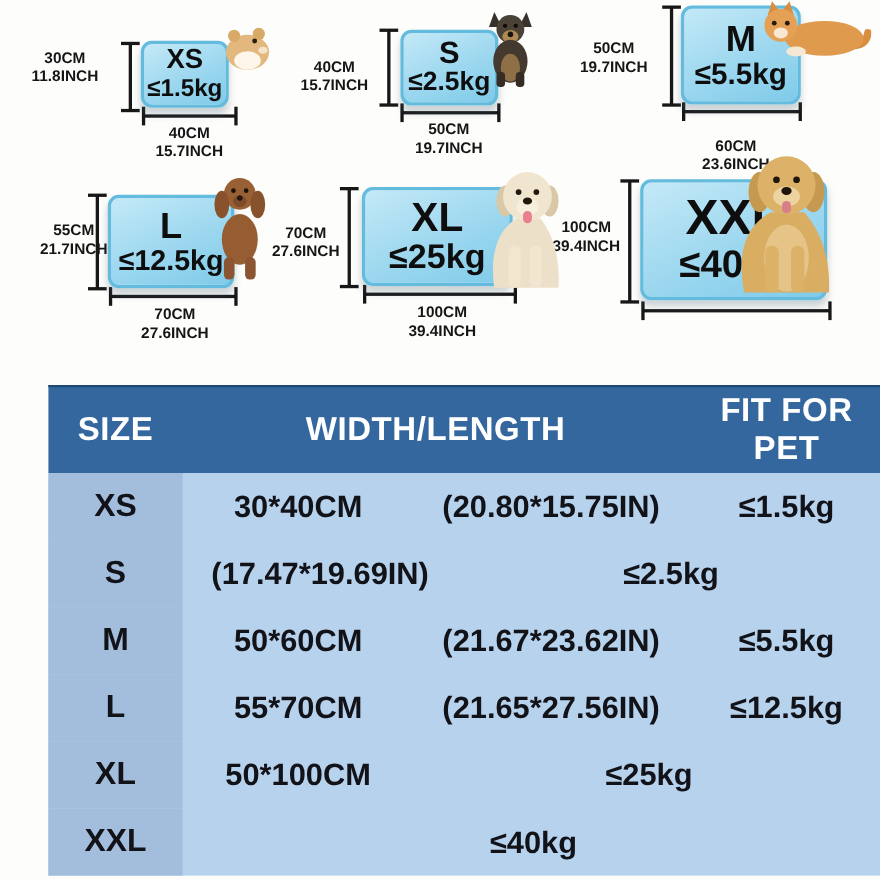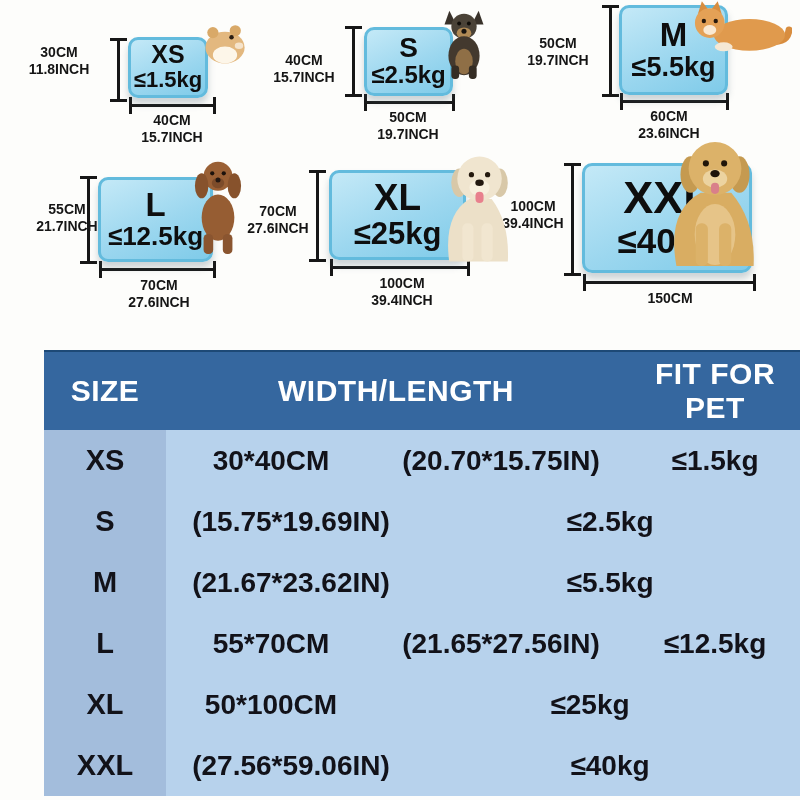--- a/index.html
+++ b/index.html
@@ -37,21 +37,21 @@
 
   .p1-side{left:253px;top:52px;width:102px} .p1-v{left:352px;top:28px;height:67px}
   .p1-mat{left:364px;top:27px;width:89px;height:69px}
   .p1-an{left:437px;top:4px;width:54px;height:76px}
   .p1-h{left:365px;top:101px;width:89px}    .p1-bot{left:351px;top:109px;width:114px}
   .p1-mat .mat-size{font-size:28px}.p1-mat .mat-weight{font-size:24px}
 
   .p2-side{left:504px;top:35px;width:108px} .p2-v{left:609px;top:7px;height:88px}
   .p2-mat{left:619px;top:5px;width:109px;height:90px}
   .p2-an{left:688px;top:0px;width:104px;height:52px}
-  .p2-h{left:621px;top:100px;width:107px}   .p2-bot{left:612px;top:108px;width:114px}
+  .p2-h{left:621px;top:100px;width:107px}   .p2-bot{left:612px;top:124px;width:114px}
   .p2-mat .mat-size{font-size:33px}.p2-mat .mat-weight{font-size:27px}
 
   .p3-side{left:16px;top:201px;width:102px}  .p3-v{left:87px;top:178px;height:84px}
   .p3-mat{left:98px;top:177px;width:115px;height:85px}
   .p3-an{left:193px;top:157px;width:50px;height:100px}
   .p3-h{left:100px;top:268px;width:115px}   .p3-bot{left:100px;top:277px;width:118px}
   .p3-mat .mat-size{font-size:33px}.p3-mat .mat-weight{font-size:26px}
 
   .p4-side{left:226px;top:203px;width:104px}.p4-v{left:316px;top:172px;height:88px}
   .p4-mat{left:329px;top:170px;width:137px;height:90px}
@@ -248,59 +248,58 @@
       <circle cx="57" cy="27" r="3" fill="#201509"></circle>
         <circle cx="75" cy="27" r="3" fill="#201509"></circle>
       <ellipse cx="66" cy="42" rx="12" ry="9" fill="#ecd3a0"></ellipse>
       <ellipse cx="66" cy="37" rx="4.6" ry="3.6" fill="#1d140c"></ellipse>
       <rect x="62" y="46" width="8" height="11" rx="4" fill="#d97f8a"></rect>
       <rect x="47" y="86" width="12" height="42" rx="5.5" fill="#dcb269"></rect>
       <rect x="70" y="86" width="12" height="42" rx="5.5" fill="#dcb269"></rect>
     </svg>
     <div class="hline p5-h"></div>
     <div class="lab p5-bot">
-      <span>150CM</span>
     </div>
   </div>
 
   <div class="size-table">
     <div class="thead">
       <div class="th th-size">SIZE</div>
       <div class="th th-wl">WIDTH/LENGTH</div>
       <div class="th th-fit">FIT FOR PET</div>
     </div>
     <div class="tbody">
       <div class="tr">
         <div class="td td-size">XS</div>
         <div class="td td-cm">30*40CM</div>
-        <div class="td td-inch">(20.70*15.75IN)</div>
+        <div class="td td-inch">(20.80*15.75IN)</div>
         <div class="td td-fit">≤1.5kg</div>
       </div>
       <div class="tr">
         <div class="td td-size">S</div>
-        <div class="td td-inch">(15.75*19.69IN)</div>
+        <div class="td td-inch">(17.47*19.69IN)</div>
         <div class="td td-fit">≤2.5kg</div>
       </div>
       <div class="tr">
         <div class="td td-size">M</div>
+        <div class="td td-cm">50*60CM</div>
         <div class="td td-inch">(21.67*23.62IN)</div>
         <div class="td td-fit">≤5.5kg</div>
       </div>
       <div class="tr">
         <div class="td td-size">L</div>
         <div class="td td-cm">55*70CM</div>
         <div class="td td-inch">(21.65*27.56IN)</div>
         <div class="td td-fit">≤12.5kg</div>
       </div>
       <div class="tr">
         <div class="td td-size">XL</div>
         <div class="td td-cm">50*100CM</div>
         <div class="td td-fit">≤25kg</div>
       </div>
       <div class="tr">
         <div class="td td-size">XXL</div>
-        <div class="td td-inch">(27.56*59.06IN)</div>
         <div class="td td-fit">≤40kg</div>
       </div>
     </div>
   </div>
 
 </div>
 
 </body></html>

